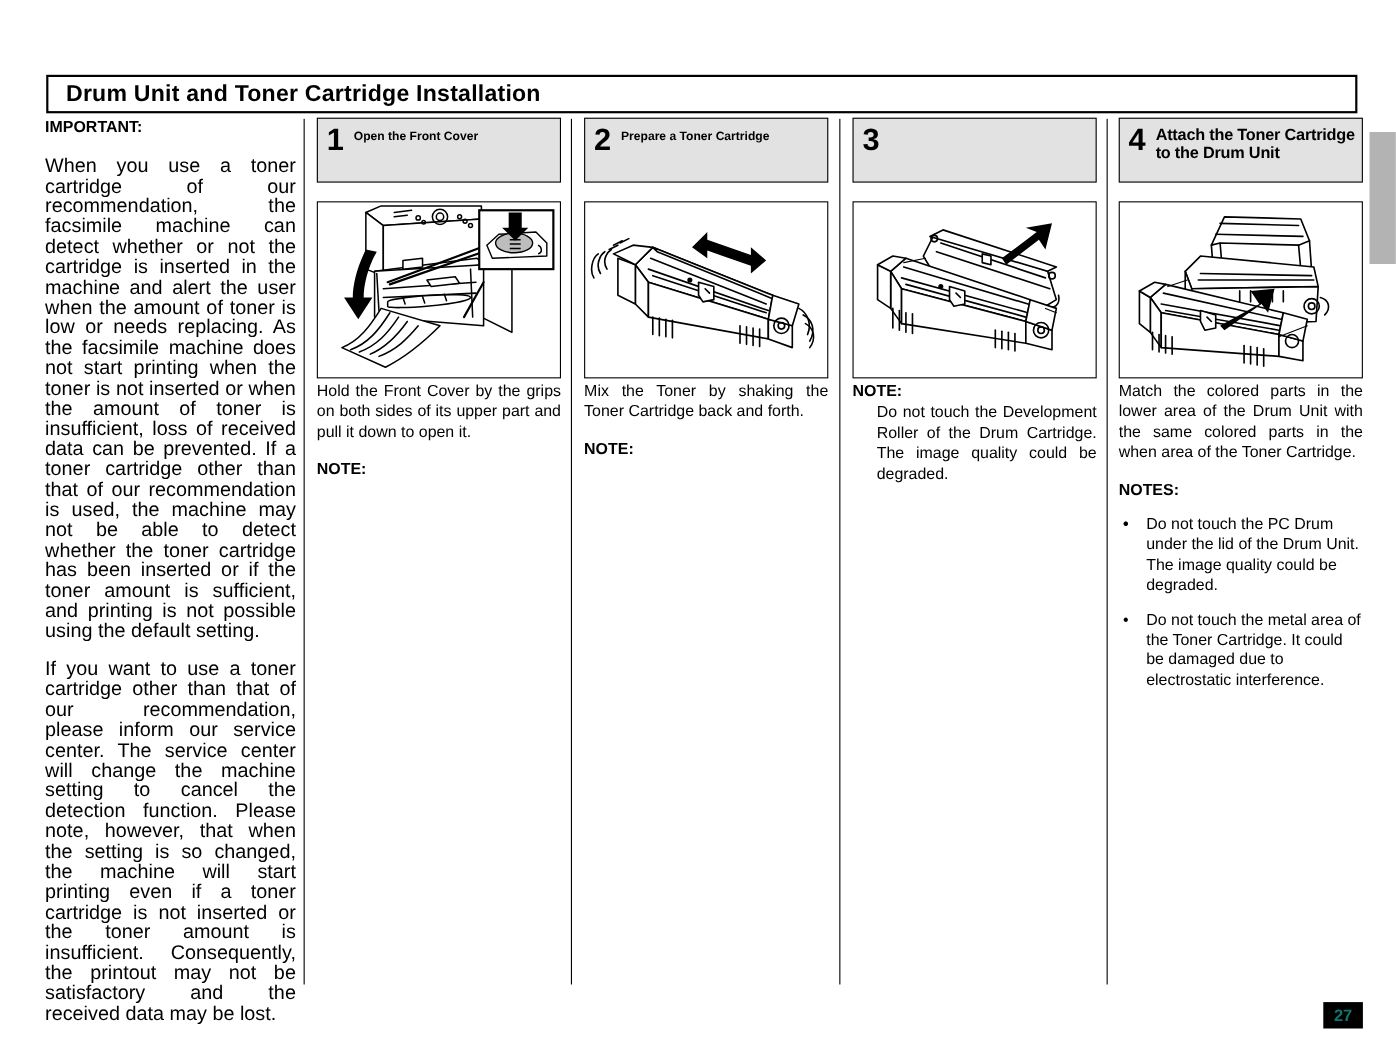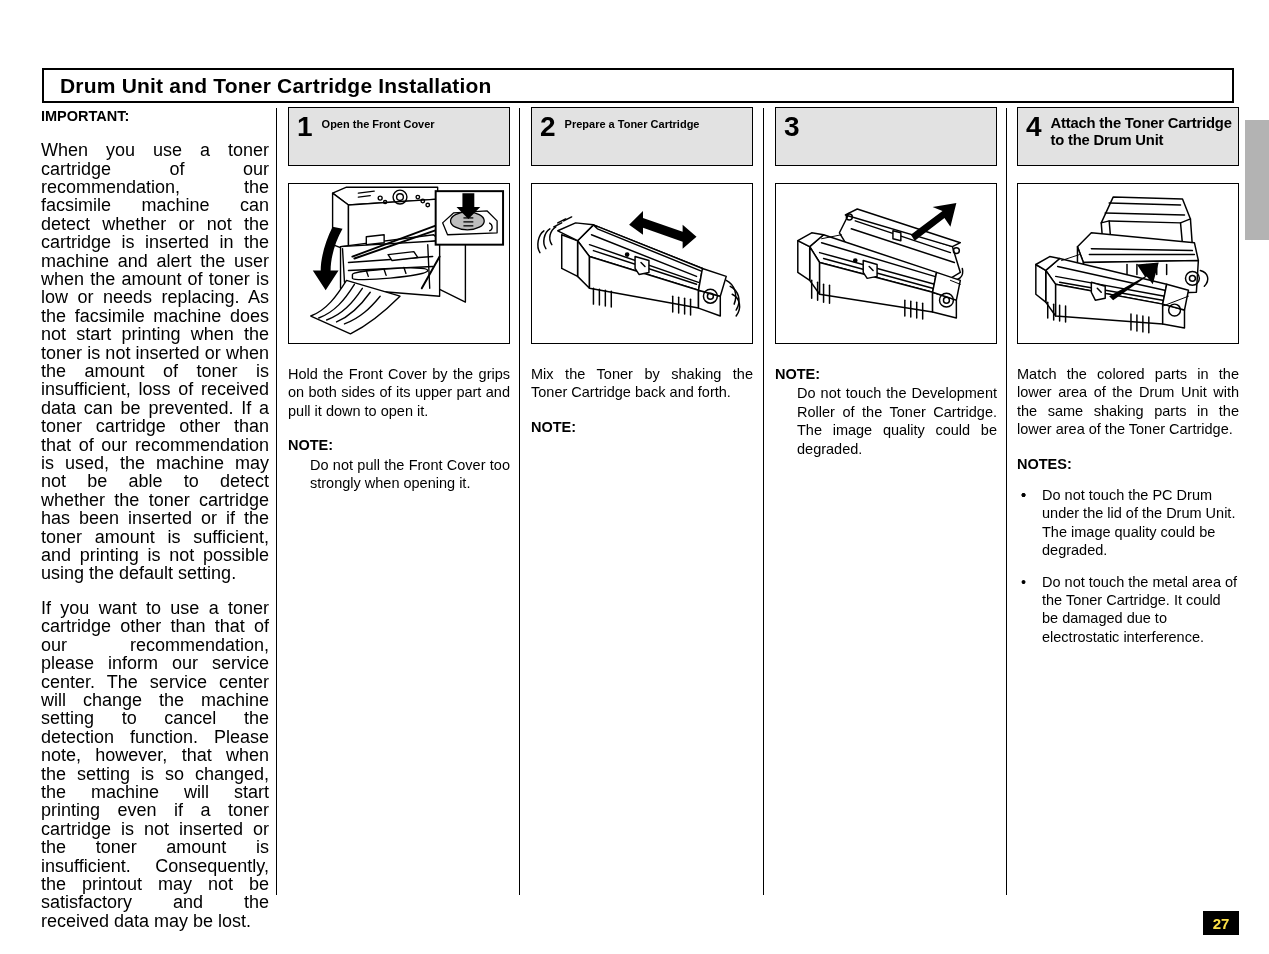--- a/index.html
+++ b/index.html
@@ -136,21 +136,21 @@
     width: 222px;
     height: 161px;
     margin-top: 17px;
     background: #fff;
     overflow: hidden;
   }
   .illus svg { display: block; width: 100%; height: 100%; }
 
   
   .caption {
-    margin-top: 21px;
+    margin-top: 3px;
     font-size: 14.5px;
     line-height: 18.4px;
   }
   .caption p {
     margin: 0 0 16px 0;
     text-align: justify;
     hyphens: none;
   }
   .note-head {
     font-size: 14.5px;
@@ -188,21 +188,21 @@
   }
 
   
   .page-number {
     position: absolute;
     left: 1203px;
     top: 911px;
     width: 36px;
     height: 24px;
     background: #000;
-    color: #fde047;
+    color: #0f766e;
     font-size: 15px;
     font-weight: bold;
     display: flex;
     align-items: center;
     justify-content: center;
   }
 </style>
 </head>
 <body>
 
@@ -291,21 +291,20 @@
             <path d="M176 41 L186 41"></path>
             <path d="M202 38 C 206 40, 206 45, 202 46"></path>
           </g>
           <path d="M175 8 L187 8 L187 22 L193 22 L181 34 L169 22 L175 22 Z" fill="#000"></path>
         </g>
       </svg>
     </div>
     <div class="caption">
       <p>Hold the Front Cover by the grips on both sides of its upper part and pull it down to open it.</p>
       <div class="note-head">NOTE:</div>
-      <p class="note-body">Do not pull the Front Cover too strongly when opening it.</p>
     </div>
   </div>
 
   <div class="step-col c2">
     <div class="step-header">
       <div class="step-num">2</div>
       <div class="step-title">Prepare a Toner Cartridge</div>
     </div>
     <div class="illus">
       <svg viewBox="0 0 222 158" xmlns="http://www.w3.org/2000/svg">
@@ -413,21 +412,21 @@
           <path d="M176 96 L186 100" stroke-width="1"></path>
         </g>
 
         <g fill="#000">
           <path d="M136 50 L168 26 L158 22 L182 18 L176 42 L170 33 L140 56 Z"></path>
         </g>
       </svg>
     </div>
     <div class="caption">
       <div class="note-head">NOTE:</div>
-      <p class="note-body">Do not touch the Development Roller of the Toner Cartridge. The image quality could be degraded.</p>
+      <p class="note-body">Do not touch the Development Roller of the Drum Cartridge. The image quality could be degraded.</p>
     </div>
   </div>
 
   <div class="step-col c4">
     <div class="step-header">
       <div class="step-num">4</div>
       <div class="step-title">Attach the Toner Cartridge to the Drum Unit</div>
     </div>
     <div class="illus">
       <svg viewBox="0 0 222 158" xmlns="http://www.w3.org/2000/svg">
@@ -486,21 +485,21 @@
           <path d="M44 76 L62 70" stroke-width="1"></path>
           <path d="M146 122 L172 112" stroke-width="1"></path>
         </g>
 
         <g fill="#000">
           <path d="M92 112 L128 92 L120 80 L142 78 L136 100 L130 92 L96 116 Z"></path>
         </g>
       </svg>
     </div>
     <div class="caption">
-      <p>Match the colored parts in the lower area of the Drum Unit with the same shaking parts in the lower area of the Toner Cartridge.</p>
+      <p>Match the colored parts in the lower area of the Drum Unit with the same colored parts in the when area of the Toner Cartridge.</p>
       <div class="note-head">NOTES:</div>
       <ul class="bullets">
         <li>
           <span class="dot">•</span>
         </li>
         <li>
           <span class="dot">•</span>
           <span>Do not touch the PC Drum under the lid of the Drum Unit. The image quality could be degraded.</span>
         </li>
         <li>

